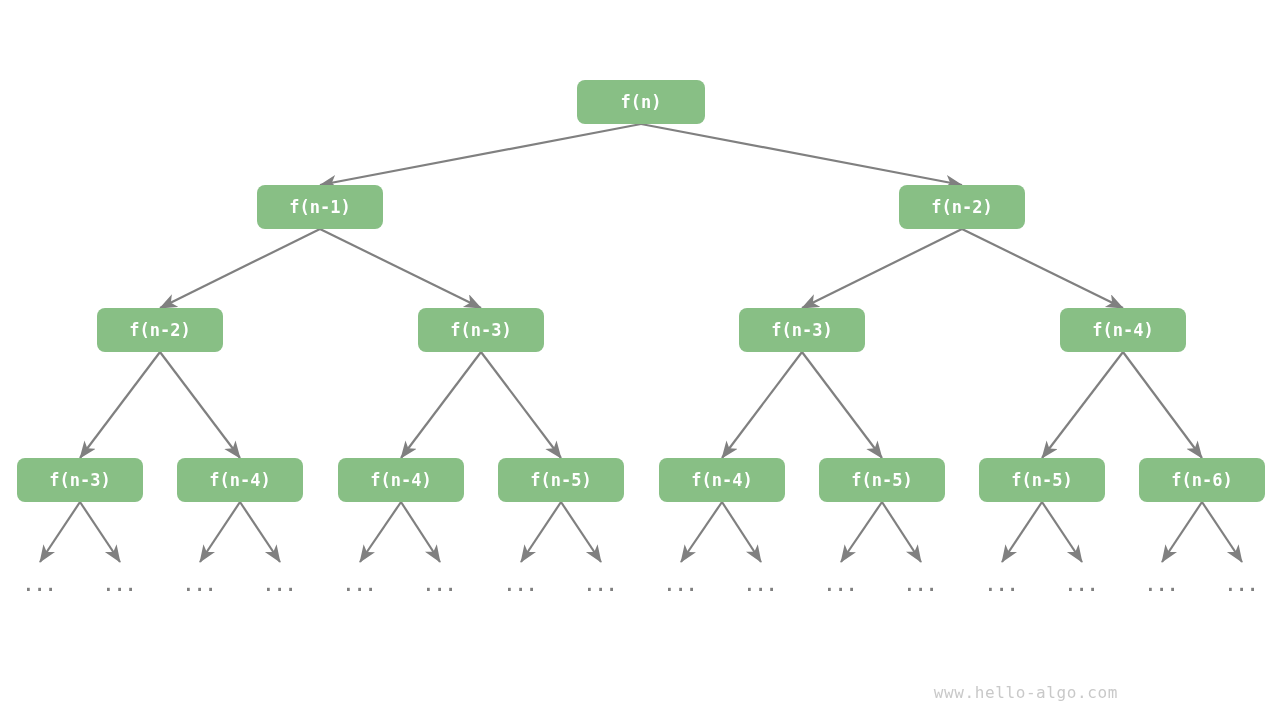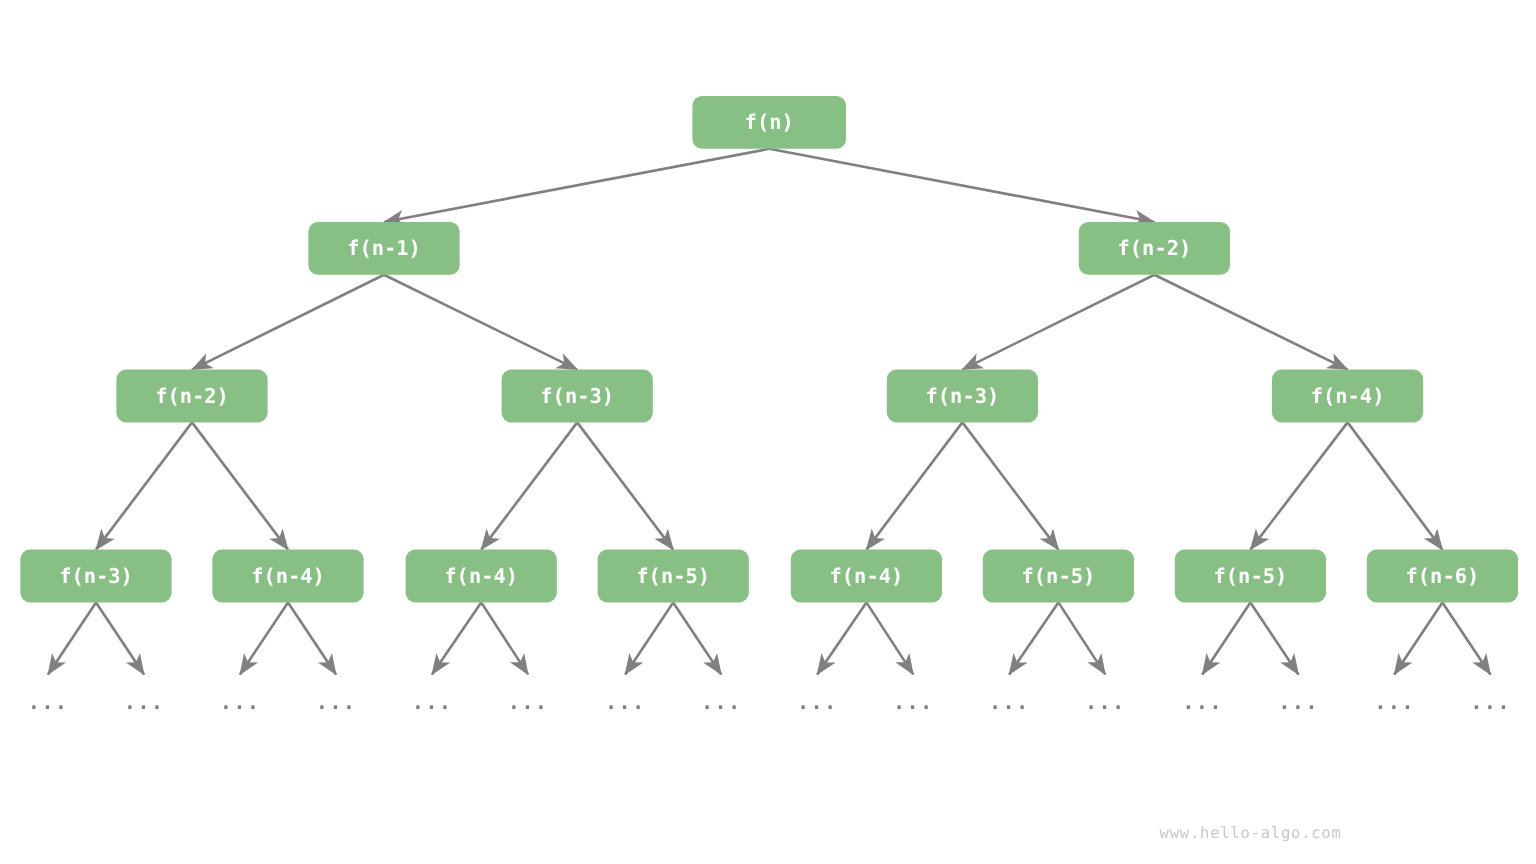--- a/index.html
+++ b/index.html
@@ -50,21 +50,21 @@
     text-anchor: middle;
     dominant-baseline: middle;
     letter-spacing: 1px;
   }
   .watermark {
     position: absolute;
     right: 22px;
     bottom: 18px;
     color: #c9c9c9;
     font-family: "DejaVu Sans Mono", "Liberation Mono", monospace;
-    font-size: 13px;
+    font-size: 16px;
     letter-spacing: 0.6px;
     user-select: none;
   }
 </style>
 </head>
 <body>
 
 <div id="canvas">
   <svg id="tree-svg" viewBox="0 0 1280 720" xmlns="http://www.w3.org/2000/svg">
     <defs>

